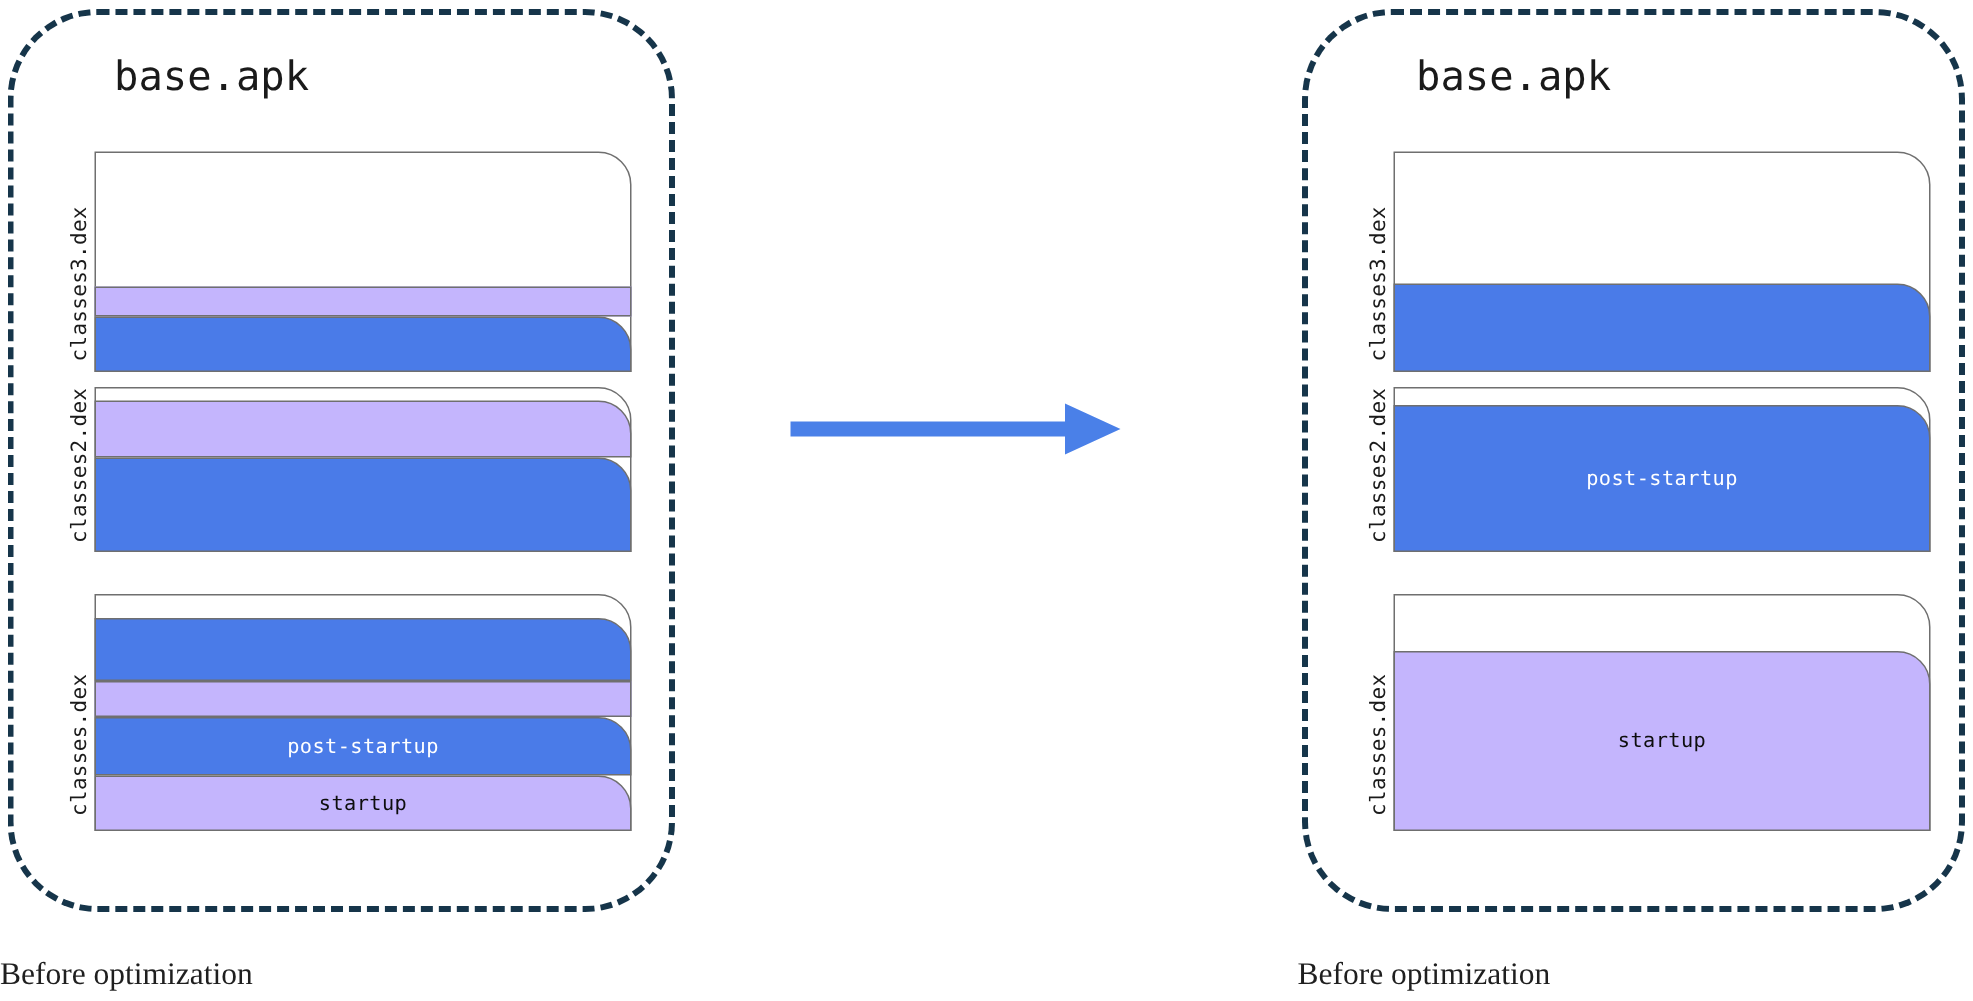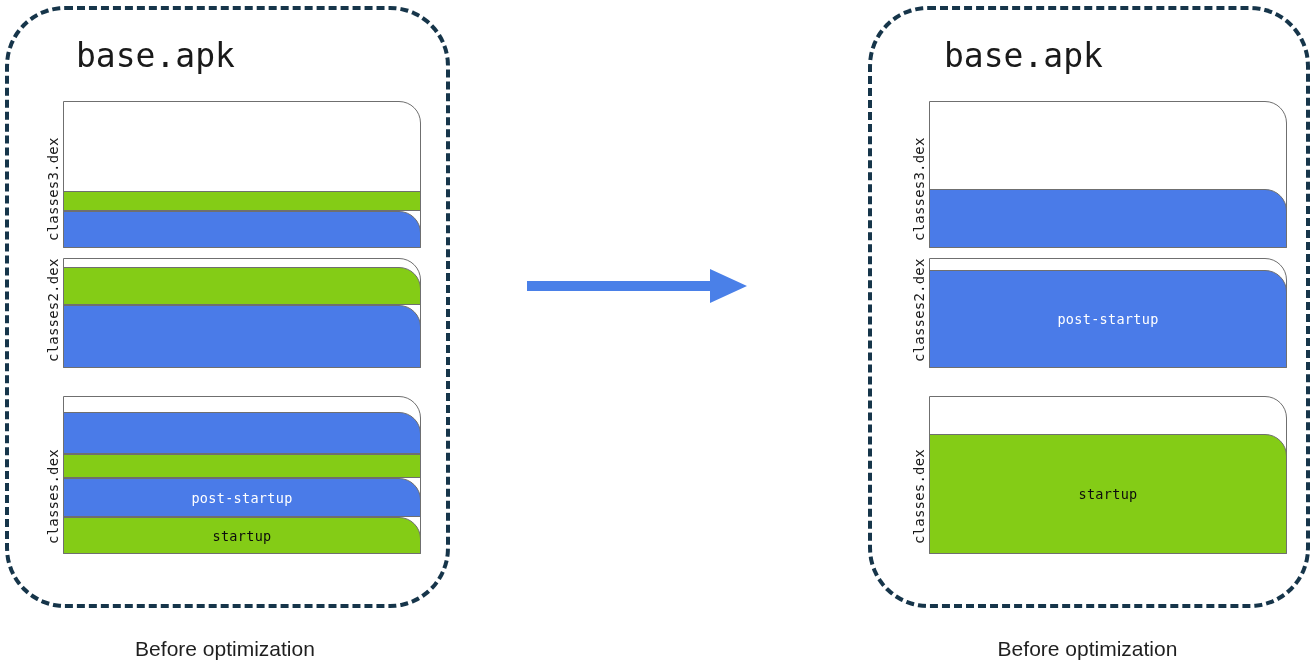--- a/index.html
+++ b/index.html
@@ -16,21 +16,21 @@
   .apk-panel{
     position:absolute;
     border:4px dashed #16354A;
     border-radius:60px;
     box-sizing:border-box;
     background:transparent;
   }
   .apk-title{
     position:absolute;
     font-family:"DejaVu Sans Mono","Liberation Mono",monospace;
-    font-size:33px;
+    font-size:27px;
     color:#1a1a1a;
     letter-spacing:0px;
     white-space:nowrap;
   }
 
   
   .dex-group{position:absolute;}
   .dex-label{
     position:absolute;
     font-family:"DejaVu Sans Mono","Liberation Mono",monospace;
@@ -55,33 +55,33 @@
     border:1.5px solid #6f6f6f;
     display:flex;
     align-items:center;
     justify-content:center;
     font-family:"DejaVu Sans Mono","Liberation Mono",monospace;
     font-size:13.5px;
     letter-spacing:0.3px;
   }
   .seg.rnd{border-top-right-radius:22px;}
   .seg.blue{background:#4A7BE8;color:#ffffff;}
-  .seg.green{background:#84cc16;color:#0d0d0d;}
+  .seg.green{background:#c4b5fd;color:#0d0d0d;}
   .seg-label{pointer-events:none;}
 
   
   .arrow-wrap{position:absolute;}
 
   
   .caption{
     position:absolute;
-    font-family:Liberation Sans, sans-serif;
+    font-family:Liberation Serif, serif;
     font-size:21px;
     color:#1f1f1f;
-    text-align:center;
+    text-align:left;
     white-space:nowrap;
   }
 </style>
 </head>
 <body>
 
 <div class="stage">
 
   <div class="apk-panel" style="left:5px;top:6px;width:445px;height:602px;"></div>
 

